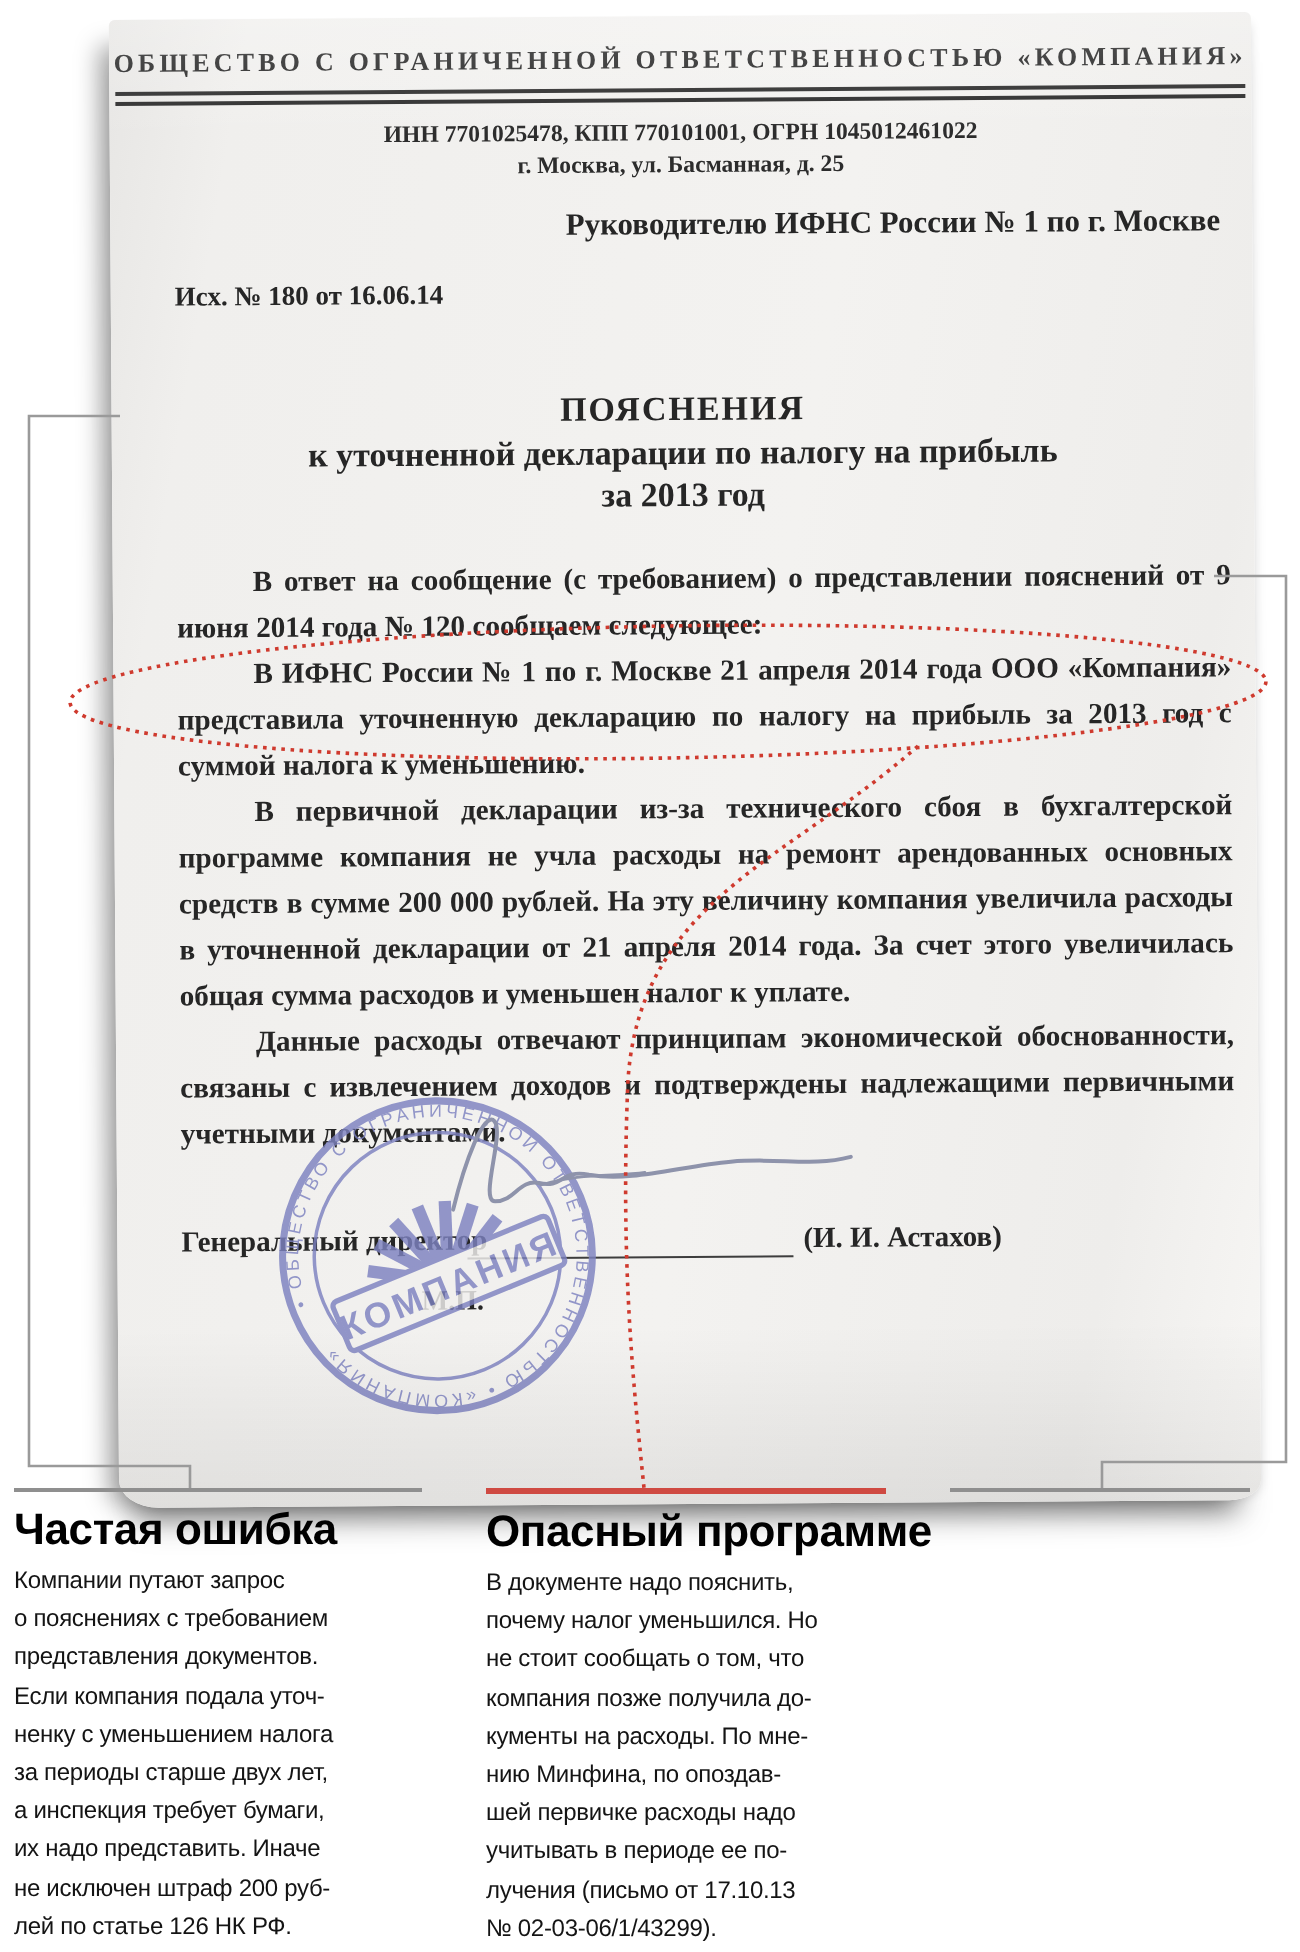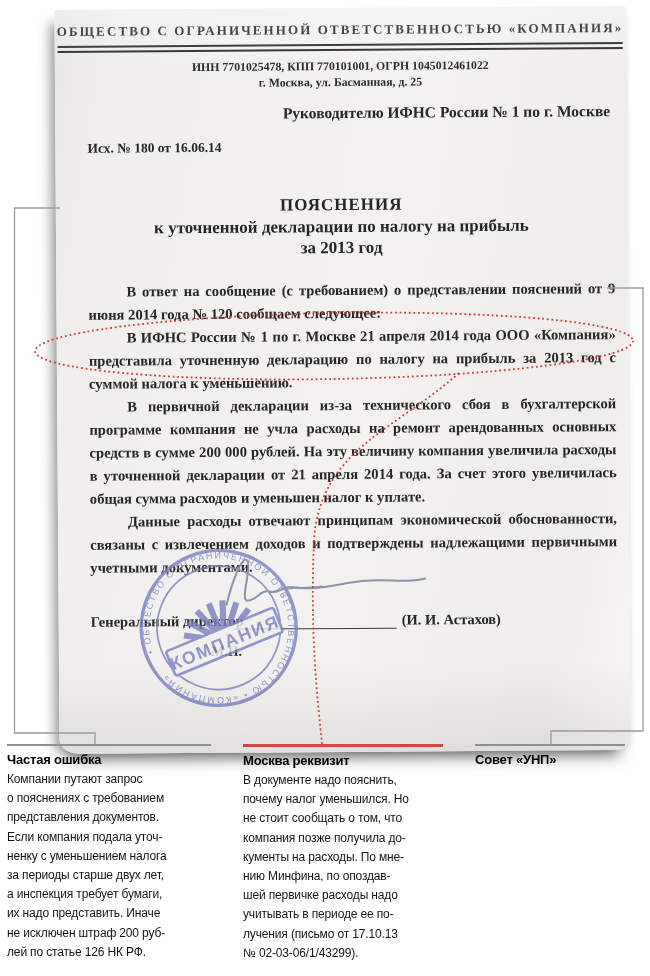--- a/index.html
+++ b/index.html
@@ -51,21 +51,21 @@
   .stamp-svg{position:absolute;left:72px;top:531px;width:176px;height:176px;opacity:.82;}
   .sig-svg{position:absolute;left:160px;top:534px;width:225px;height:80px;}
 
   
   .overlay{position:absolute;left:0;top:0;width:650px;height:976px;pointer-events:none;}
 
   
   .note-col{position:absolute;top:744px;font-family:"Liberation Sans", sans-serif;color:#141414;}
   .note-rule{height:0;border-top:2px solid #8f8f8f;}
   .note-rule.red{border-top:3px solid #cf4a42;}
-  .note-h{margin:6px 0 3px 0;font-size:13px;font-weight:700;letter-spacing:-0.2px;color:#000;}
+  .note-h{margin:6px 0 3px 0;font-size:22px;font-weight:700;letter-spacing:-0.2px;color:#000;}
   .note-b{margin:0;font-size:12px;line-height:19.2px;letter-spacing:-0.15px;white-space:pre-line;}
   .col-1{left:7px;width:230px;}  .col-1 .note-rule{width:204px;}
   .col-2{left:243px;width:226px;}.col-2 .note-rule{width:200px;}
   .col-3{left:475px;width:170px;}.col-3 .note-rule{width:150px;}
 </style>
 </head>
 <body>
 
 <div class="stage">
 
@@ -147,31 +147,30 @@
 ненку с уменьшением налога
 за периоды старше двух лет,
 а инспекция требует бумаги,
 их надо представить. Иначе
 не исключен штраф 200 руб-
 лей по статье 126 НК РФ.</p>
   </div>
 
   <div class="note-col col-2">
     <div class="note-rule red"></div>
-    <div class="note-h">Москва реквизит</div>
+    <div class="note-h">Опасный программе</div>
     <p class="note-b">В документе надо пояснить,
 почему налог уменьшился. Но
 не стоит сообщать о том, что
 компания позже получила до-
 кументы на расходы. По мне-
 нию Минфина, по опоздав-
 шей первичке расходы надо
 учитывать в периоде ее по-
 лучения (письмо от 17.10.13
 № 02-03-06/1/43299).</p>
   </div>
 
   <div class="note-col col-3">
     <div class="note-rule"></div>
-    <div class="note-h">Совет «УНП»</div>
   </div>
 
 </div>
 
 </body></html>

